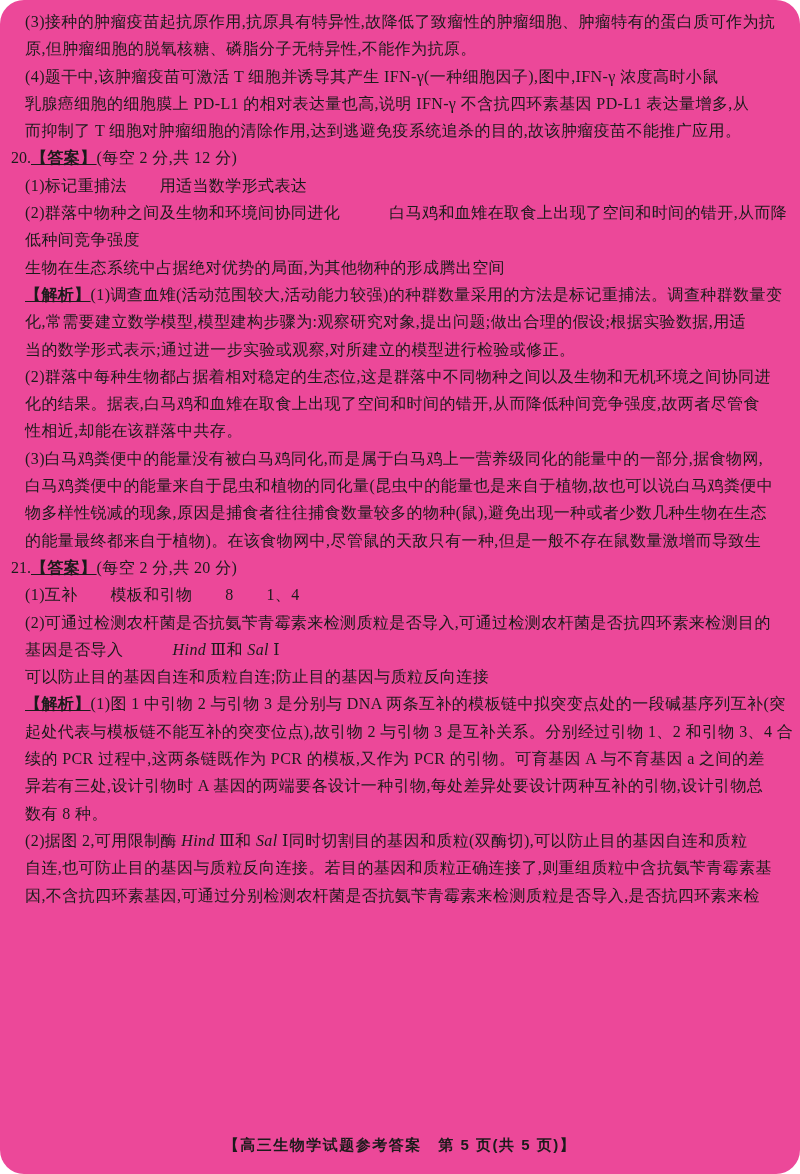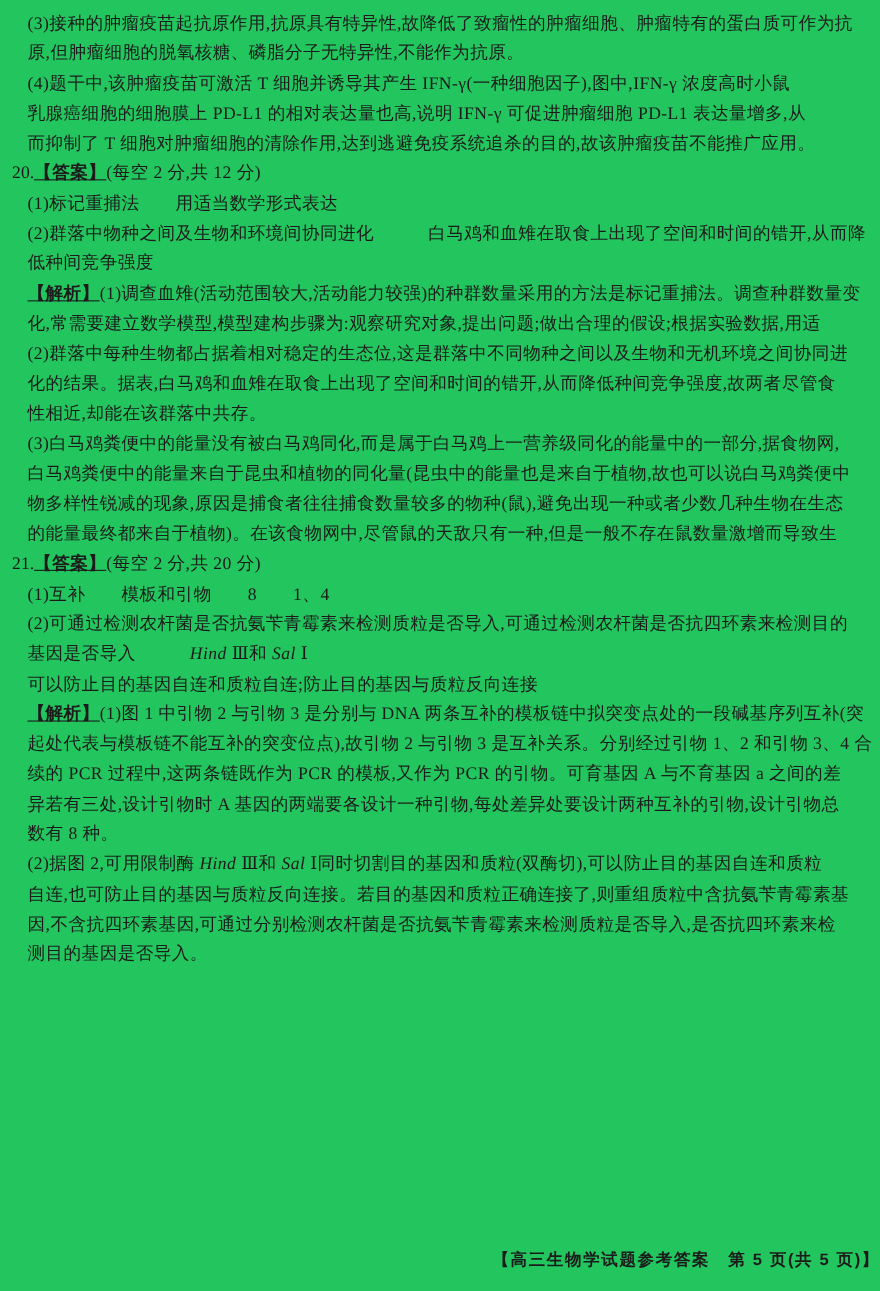--- a/index.html
+++ b/index.html
@@ -1,23 +1,24 @@
 <!DOCTYPE html>
 <html><head>
 <meta charset="utf-8">
 <style>
   html, body { margin: 0; padding: 0; background: #ffffff; }
   .page {
     position: relative;
     width: 800px;
     height: 1174px;
-    background: #22c55e;
+    background: #ec4899;
     overflow: hidden;
     font-family: "Liberation Serif", "DejaVu Serif", serif;
     color: #1b1b1b;
+    border-radius: 24px;
   }
   .content {
     position: absolute;
     top: 8px;
     left: 25px;
     right: 6px;
   }
   .line {
     font-size: 16px;
     line-height: 27.3px;
@@ -30,62 +31,63 @@
     font-weight: 700;
     font-family: "Liberation Sans", "DejaVu Sans", sans-serif;
     text-decoration: underline;
   }
   .seg-italic { font-style: italic; font-family: Liberation Serif, serif; }
   .footer {
     position: absolute;
     top: 1136px;
     left: 0;
     width: 100%;
-    text-align: right;
+    text-align: center;
     font-size: 15px;
     font-weight: 700;
     font-family: "Liberation Sans", "DejaVu Sans", sans-serif;
     letter-spacing: 1.5px;
     color: #1b1b1b;
   }
 </style>
 </head>
 <body>
 
 <div class="page">
   <div class="content">
       <div class="line"><span>(3)接种的肿瘤疫苗起抗原作用,抗原具有特异性,故降低了致瘤性的肿瘤细胞、肿瘤特有的蛋白质可作为抗</span></div>
       <div class="line"><span>原,但肿瘤细胞的脱氧核糖、磷脂分子无特异性,不能作为抗原。</span></div>
       <div class="line"><span>(4)题干中,该肿瘤疫苗可激活 T 细胞并诱导其产生 IFN-γ(一种细胞因子),图中,IFN-γ 浓度高时小鼠</span></div>
-      <div class="line"><span>乳腺癌细胞的细胞膜上 PD-L1 的相对表达量也高,说明 IFN-γ 可促进肿瘤细胞 PD-L1 表达量增多,从</span></div>
+      <div class="line"><span>乳腺癌细胞的细胞膜上 PD-L1 的相对表达量也高,说明 IFN-γ 不含抗四环素基因 PD-L1 表达量增多,从</span></div>
       <div class="line"><span>而抑制了 T 细胞对肿瘤细胞的清除作用,达到逃避免疫系统追杀的目的,故该肿瘤疫苗不能推广应用。</span></div>
       <div class="line has-num"><span class="qnum">20.</span><span class="seg-bold">【答案】</span><span>(每空 2 分,共 12 分)</span></div>
       <div class="line"><span>(1)标记重捕法　　用适当数学形式表达</span></div>
       <div class="line"><span>(2)群落中物种之间及生物和环境间协同进化　　　白马鸡和血雉在取食上出现了空间和时间的错开,从而降</span></div>
       <div class="line"><span>低种间竞争强度</span></div>
+      <div class="line"><span>生物在生态系统中占据绝对优势的局面,为其他物种的形成腾出空间</span></div>
       <div class="line"><span class="seg-bold">【解析】</span><span>(1)调查血雉(活动范围较大,活动能力较强)的种群数量采用的方法是标记重捕法。调查种群数量变</span></div>
       <div class="line"><span>化,常需要建立数学模型,模型建构步骤为:观察研究对象,提出问题;做出合理的假设;根据实验数据,用适</span></div>
+      <div class="line"><span>当的数学形式表示;通过进一步实验或观察,对所建立的模型进行检验或修正。</span></div>
       <div class="line"><span>(2)群落中每种生物都占据着相对稳定的生态位,这是群落中不同物种之间以及生物和无机环境之间协同进</span></div>
       <div class="line"><span>化的结果。据表,白马鸡和血雉在取食上出现了空间和时间的错开,从而降低种间竞争强度,故两者尽管食</span></div>
       <div class="line"><span>性相近,却能在该群落中共存。</span></div>
       <div class="line"><span>(3)白马鸡粪便中的能量没有被白马鸡同化,而是属于白马鸡上一营养级同化的能量中的一部分,据食物网,</span></div>
       <div class="line"><span>白马鸡粪便中的能量来自于昆虫和植物的同化量(昆虫中的能量也是来自于植物,故也可以说白马鸡粪便中</span></div>
       <div class="line"><span>物多样性锐减的现象,原因是捕食者往往捕食数量较多的物种(鼠),避免出现一种或者少数几种生物在生态</span></div>
       <div class="line"><span>的能量最终都来自于植物)。在该食物网中,尽管鼠的天敌只有一种,但是一般不存在鼠数量激增而导致生</span></div>
       <div class="line has-num"><span class="qnum">21.</span><span class="seg-bold">【答案】</span><span>(每空 2 分,共 20 分)</span></div>
       <div class="line"><span>(1)互补　　模板和引物　　8　　1、4</span></div>
       <div class="line"><span>(2)可通过检测农杆菌是否抗氨苄青霉素来检测质粒是否导入,可通过检测农杆菌是否抗四环素来检测目的</span></div>
       <div class="line"><span>基因是否导入　　　</span><span class="seg-italic">Hind</span><span> Ⅲ和 </span><span class="seg-italic">Sal</span><span> Ⅰ</span></div>
       <div class="line"><span>可以防止目的基因自连和质粒自连;防止目的基因与质粒反向连接</span></div>
       <div class="line"><span class="seg-bold">【解析】</span><span>(1)图 1 中引物 2 与引物 3 是分别与 DNA 两条互补的模板链中拟突变点处的一段碱基序列互补(突</span></div>
       <div class="line"><span>起处代表与模板链不能互补的突变位点),故引物 2 与引物 3 是互补关系。分别经过引物 1、2 和引物 3、4 合</span></div>
       <div class="line"><span>续的 PCR 过程中,这两条链既作为 PCR 的模板,又作为 PCR 的引物。可育基因 A 与不育基因 a 之间的差</span></div>
       <div class="line"><span>异若有三处,设计引物时 A 基因的两端要各设计一种引物,每处差异处要设计两种互补的引物,设计引物总</span></div>
       <div class="line"><span>数有 8 种。</span></div>
       <div class="line"><span>(2)据图 2,可用限制酶 </span><span class="seg-italic">Hind</span><span> Ⅲ和 </span><span class="seg-italic">Sal</span><span> Ⅰ同时切割目的基因和质粒(双酶切),可以防止目的基因自连和质粒</span></div>
       <div class="line"><span>自连,也可防止目的基因与质粒反向连接。若目的基因和质粒正确连接了,则重组质粒中含抗氨苄青霉素基</span></div>
       <div class="line"><span>因,不含抗四环素基因,可通过分别检测农杆菌是否抗氨苄青霉素来检测质粒是否导入,是否抗四环素来检</span></div>
-      <div class="line"><span>测目的基因是否导入。</span></div>
     </div>
   <div class="footer">
     <span>【高三生物学试题参考答案　第 5 页(共 5 页)】</span>
   </div>
 </div>
 
 </body></html>

